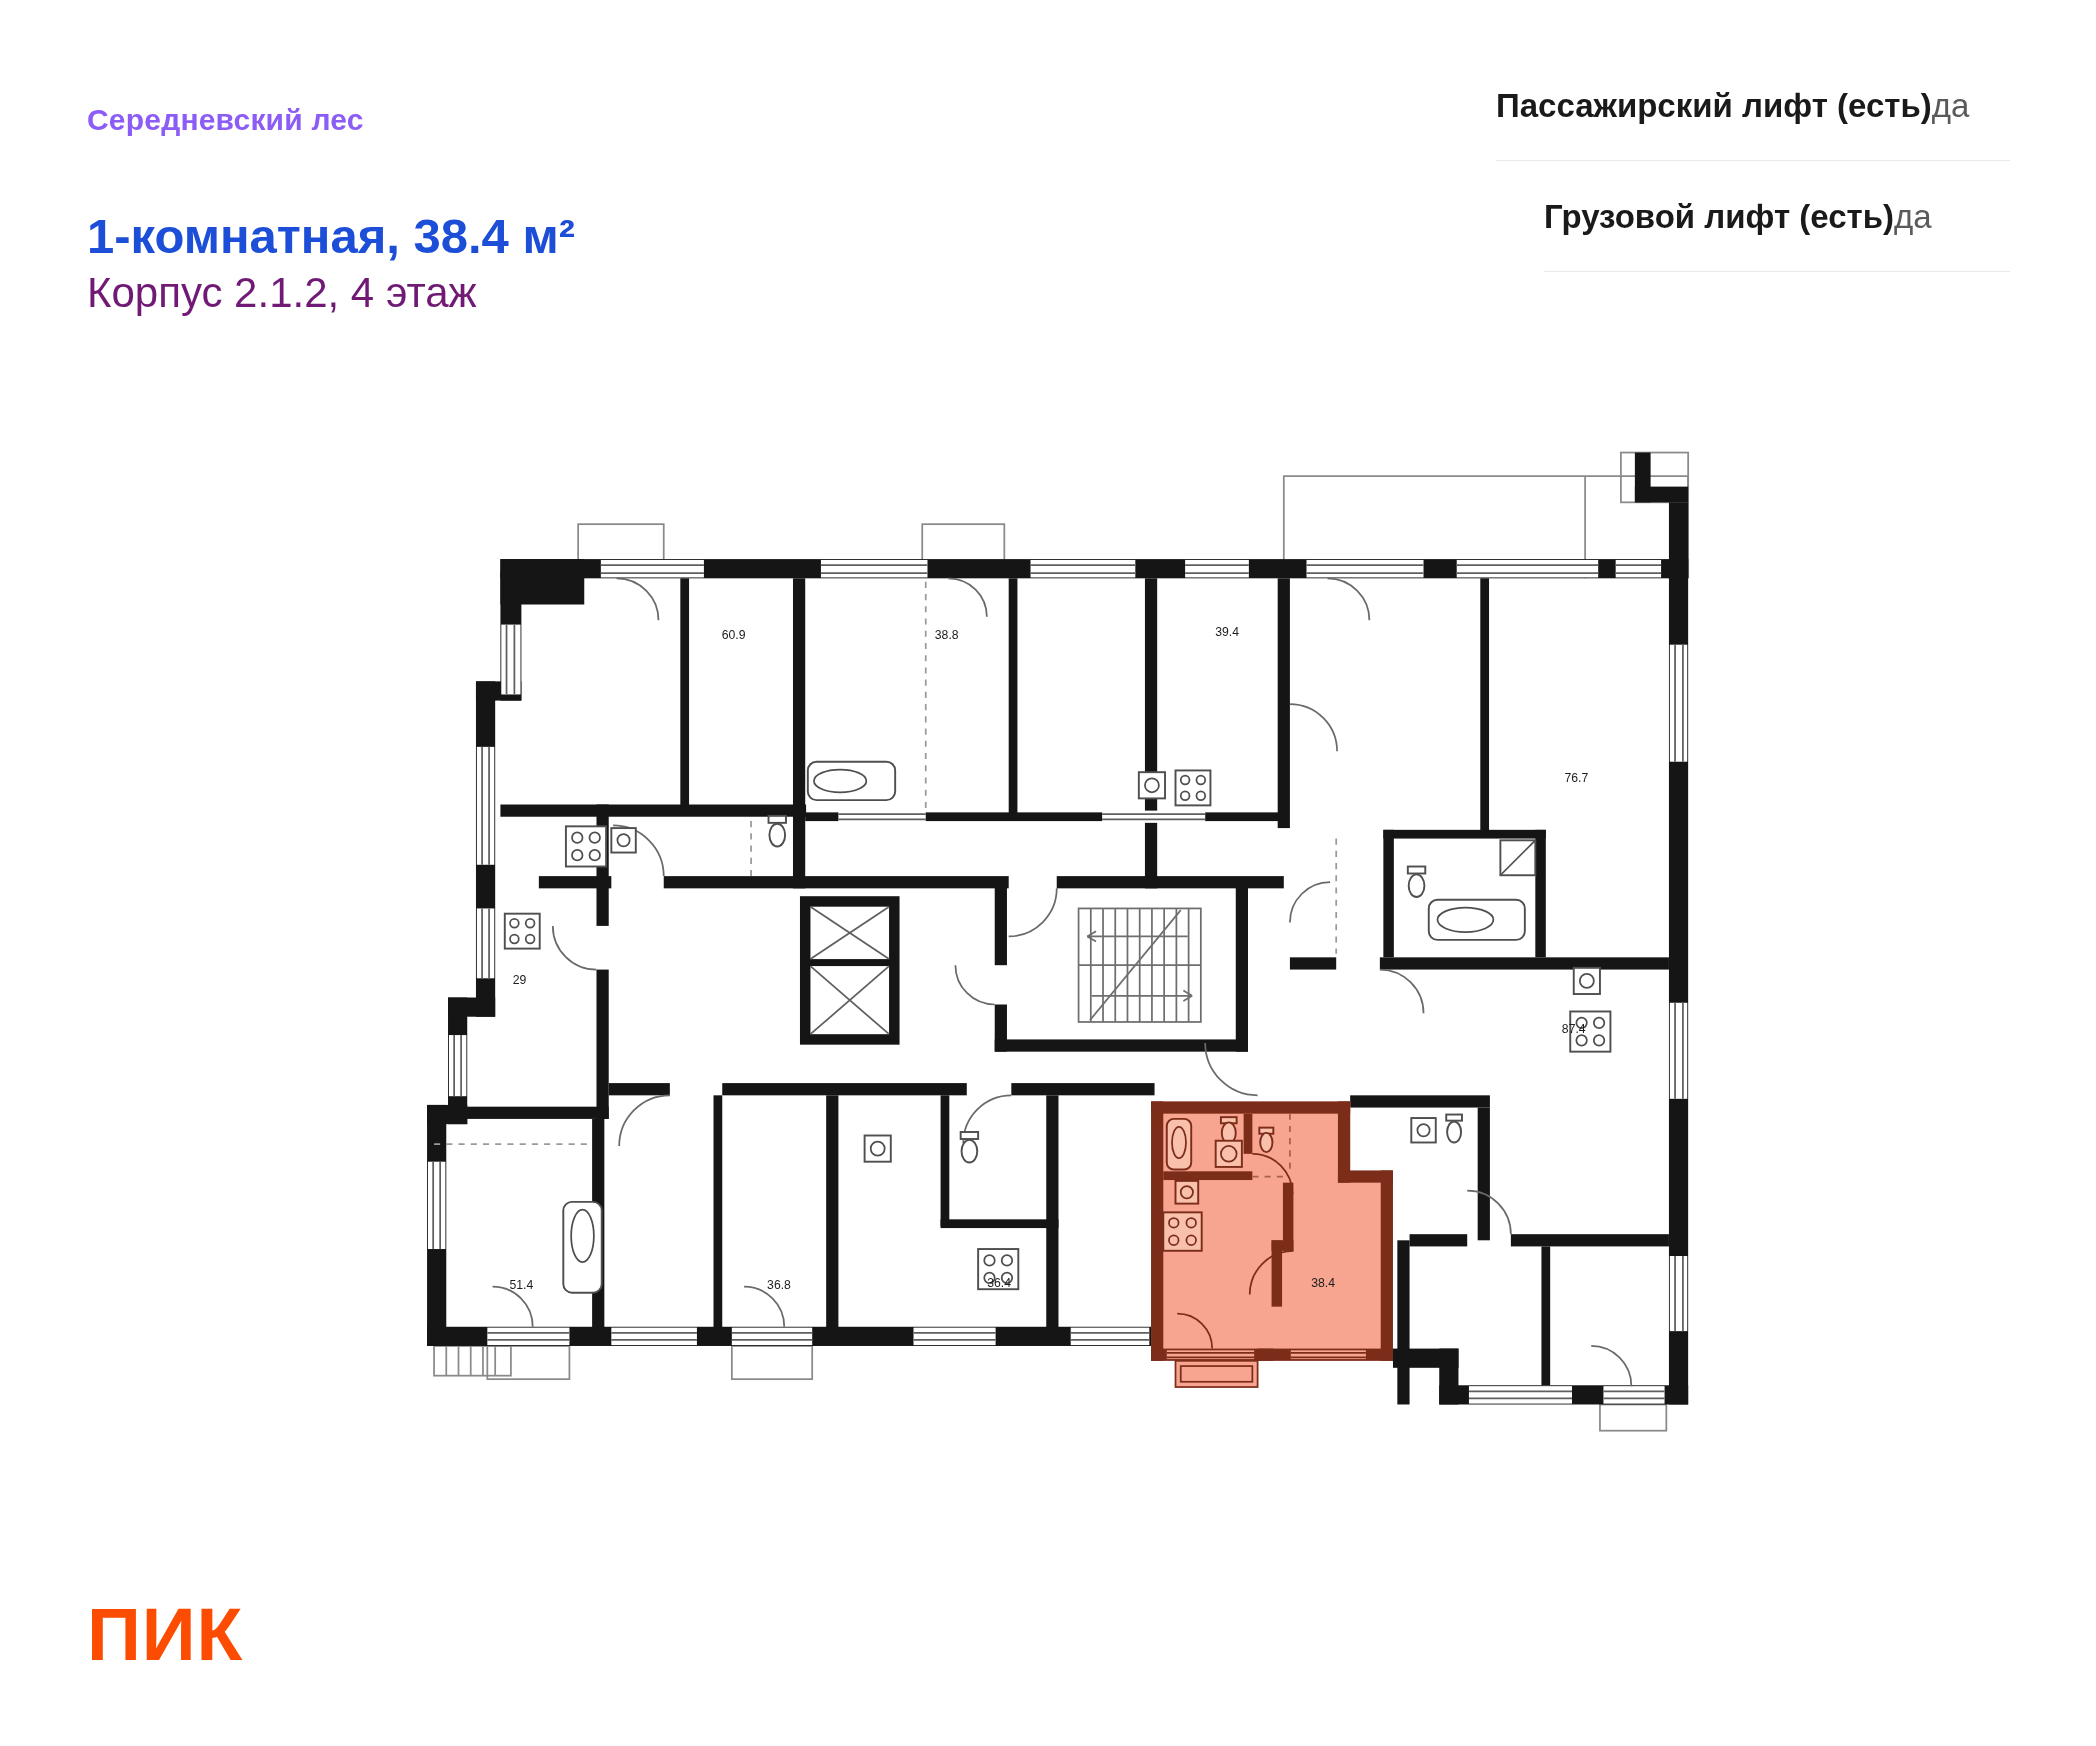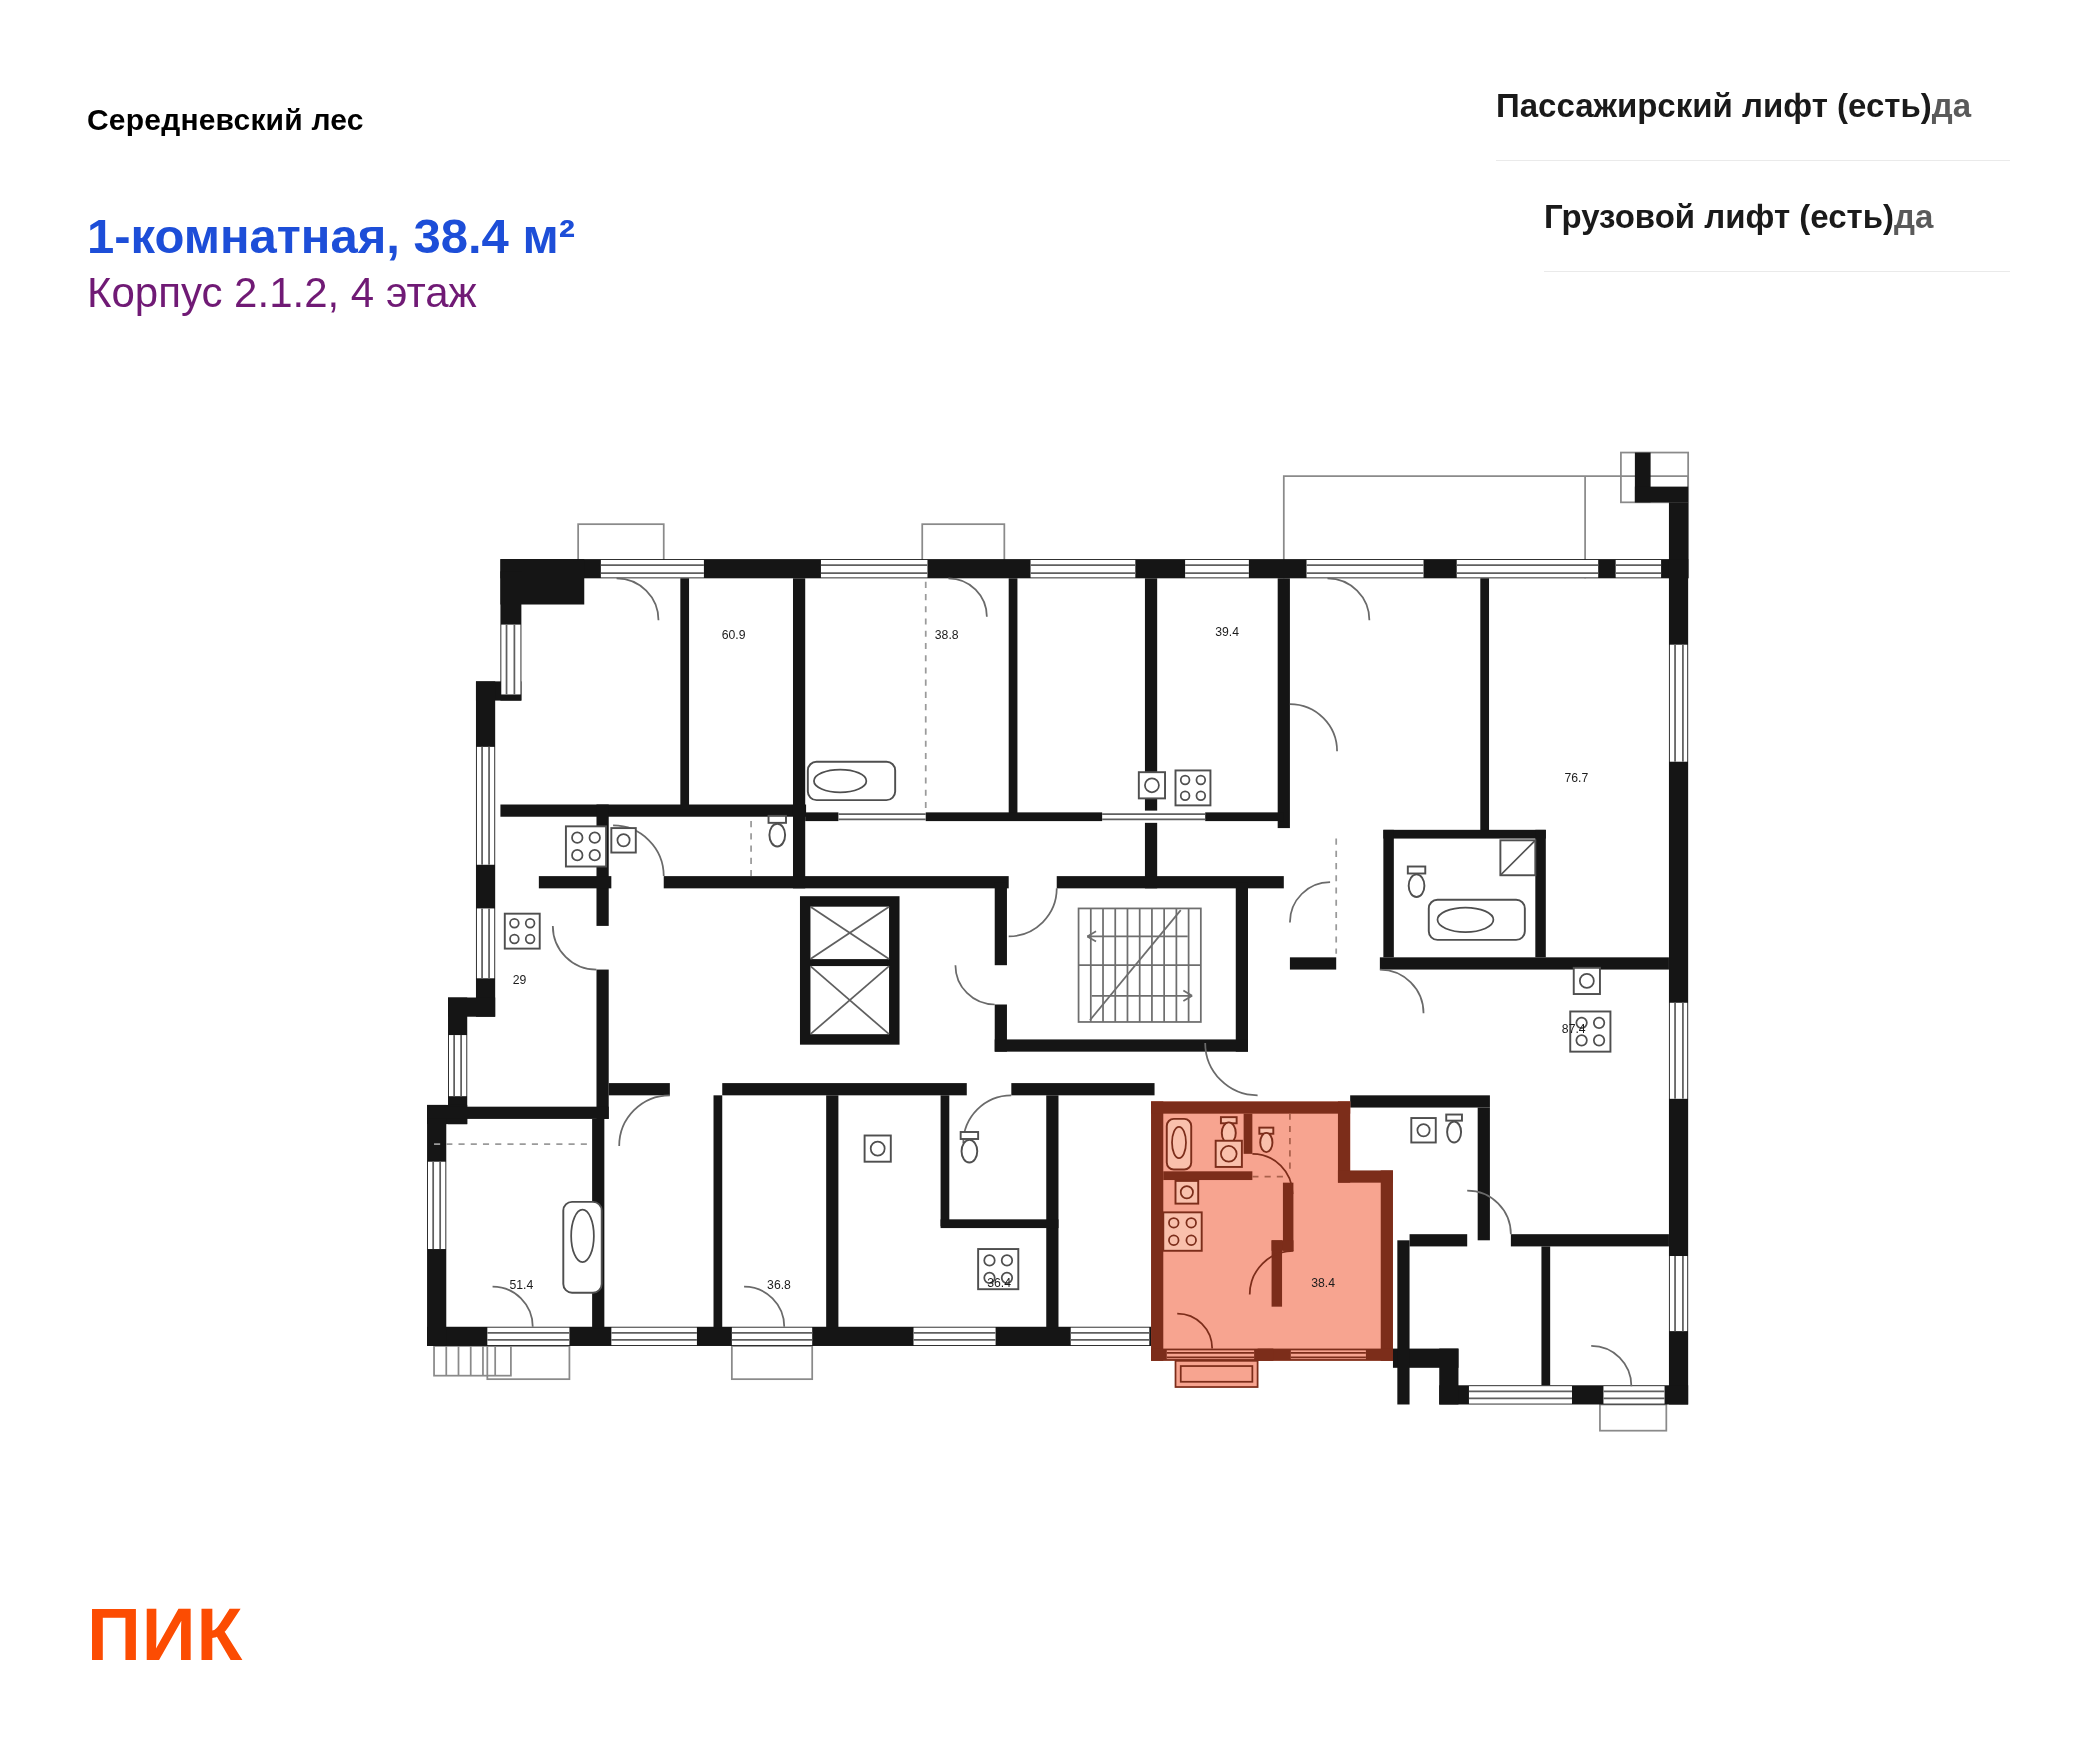--- a/index.html
+++ b/index.html
@@ -13,42 +13,42 @@
   body{
     position:relative;
     background:#ffffff;
     font-family:"Liberation Sans","DejaVu Sans",sans-serif;
     color:#1a1a1a;
     overflow:hidden;
   }
   
   .project-name{
     position:absolute;left:87px;top:103px;
-    font-size:30px;font-weight:600;letter-spacing:0.2px;color:#000000;
+    font-size:30px;font-weight:600;letter-spacing:0.2px;color:#8b5cf6;
   }
   .flat-title{
     position:absolute;left:87px;top:208px;
     font-size:49px;font-weight:700;color:#1d4ed8;
   }
   .flat-subtitle{
     position:absolute;left:87px;top:269px;
     font-size:42px;font-weight:400;color:#701a75;
   }
   
   .info-panel{
     position:absolute;left:1496px;top:87px;width:514px;
   }
   .info-row{
     display:flex;justify-content:flex-start;align-items:flex-start;
     padding:0 0 35px 0;
     border-bottom:1.7px solid #eaeaea;
   }
   .info-row + .info-row{padding-top:37px;margin-left:48px;}
   .info-label{font-size:33px;font-weight:600;color:#1a1a1a;}
-  .info-value{font-size:33px;font-weight:700;color:#5a5a5a;}
+  .info-value{font-size:33px;font-weight:400;color:#5a5a5a;}
   
   .logo{
     position:absolute;left:87px;top:1591px;
     font-size:75px;font-weight:800;letter-spacing:0.9px;
     color:var(--accent);
   }
   
   .plan-wrap{position:absolute;inset:0;}
   svg{display:block;width:2096px;height:1747px;}
   .w{fill:#151515;}

